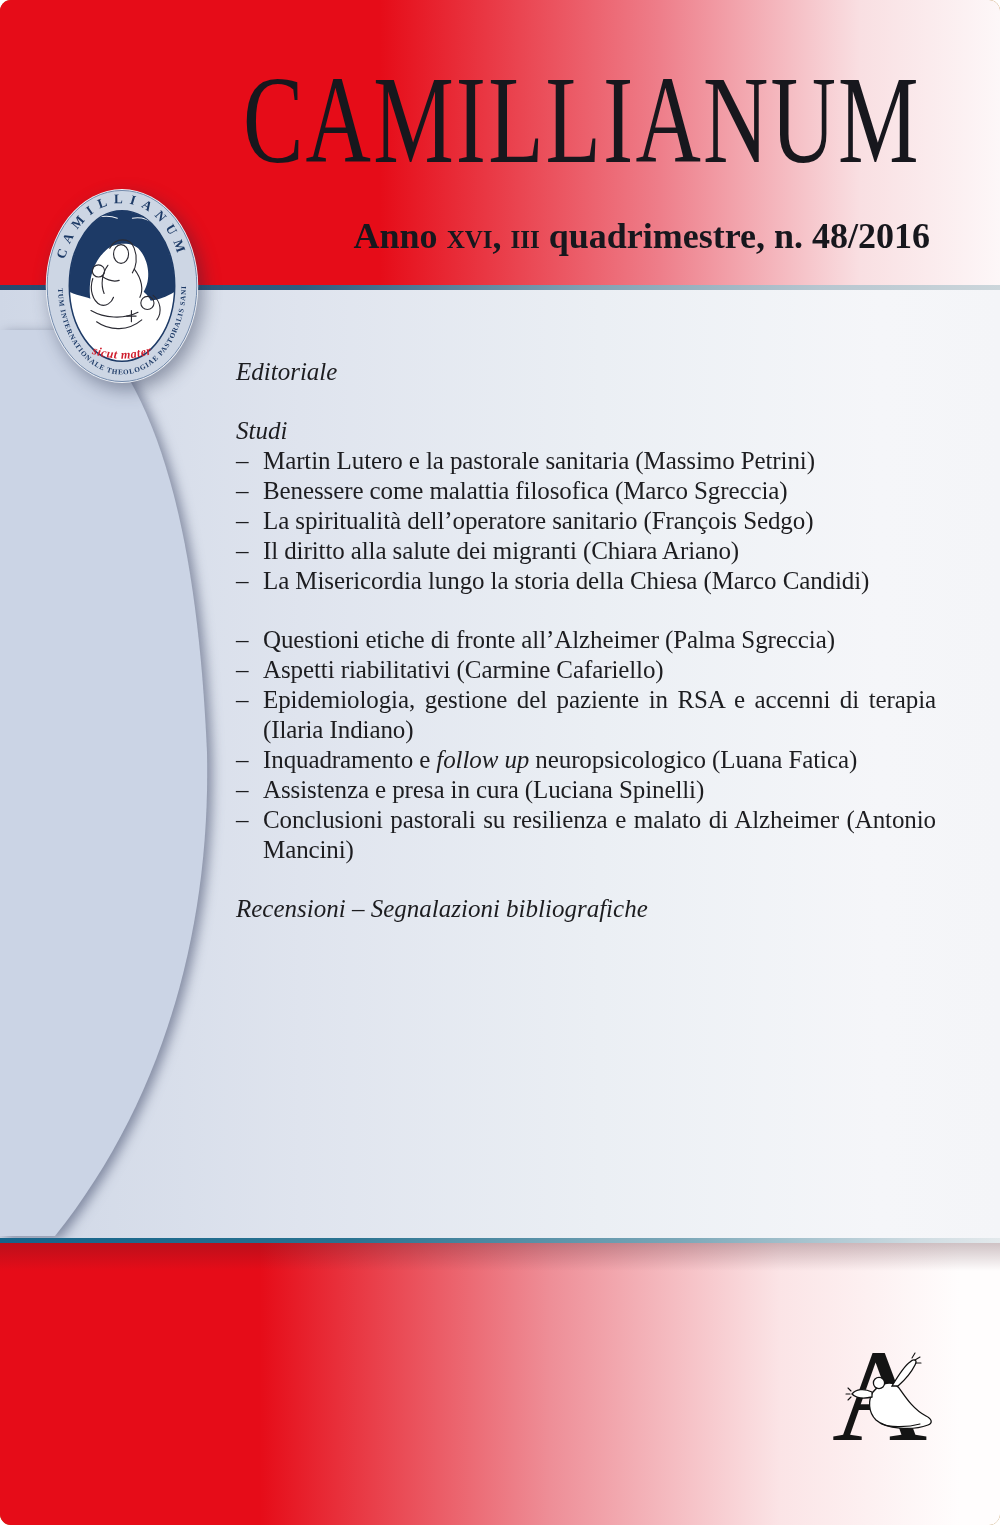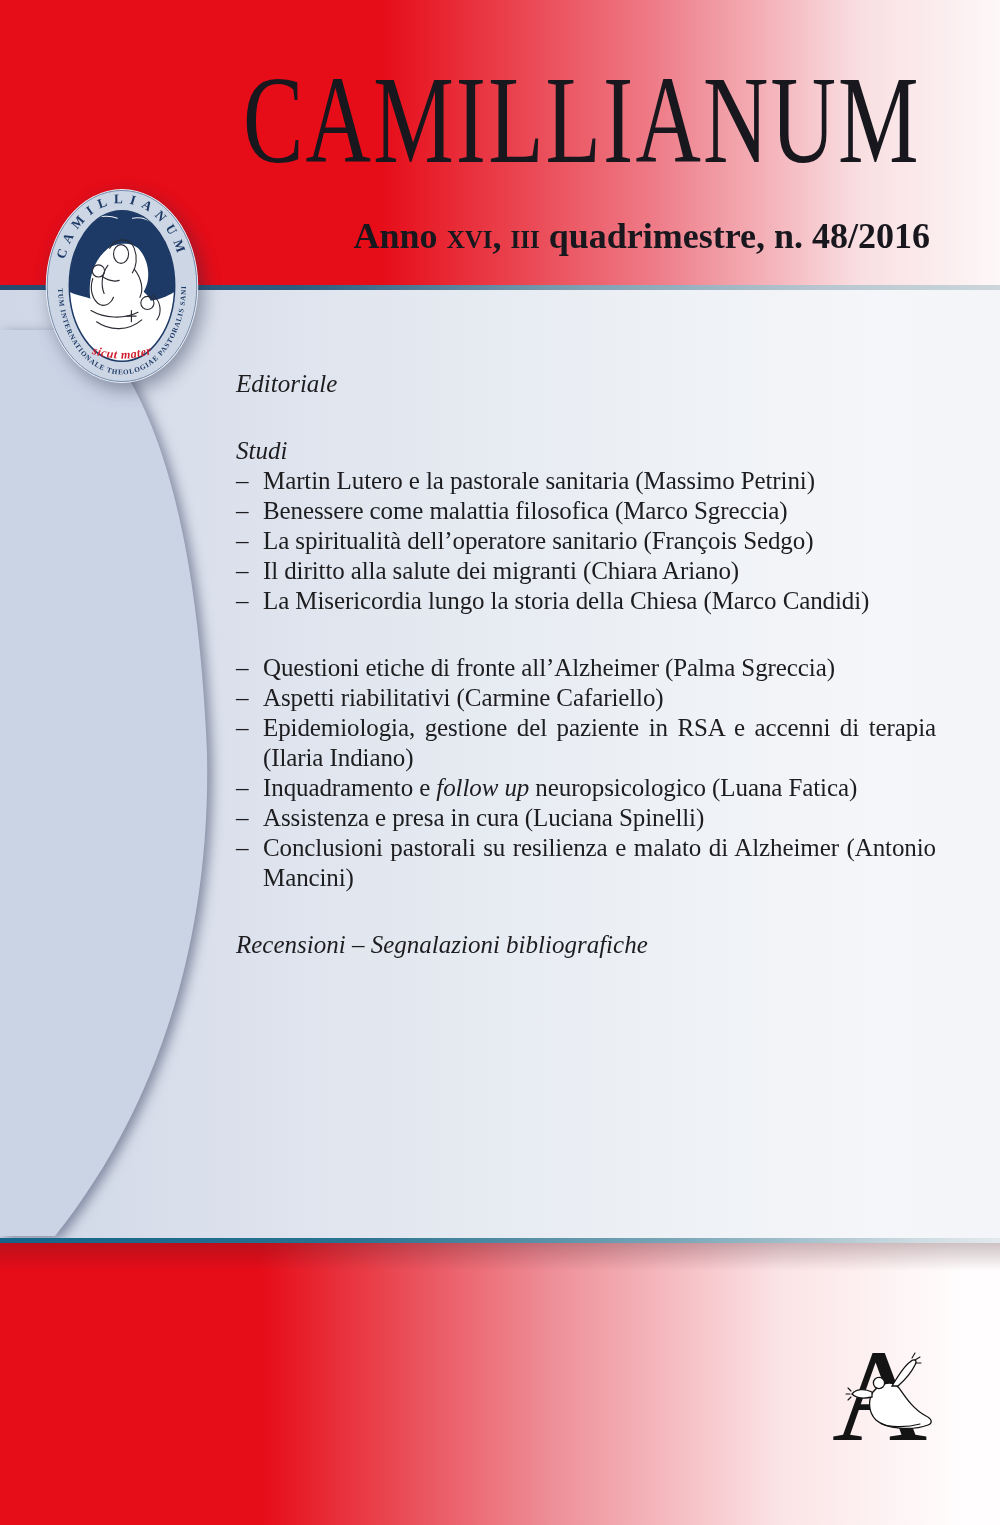--- a/index.html
+++ b/index.html
@@ -1,17 +1,17 @@
 <!DOCTYPE html>
 <html style="--brand-red: #e60c18; --seal-navy: #1d3a66; --motto-red: #cf1f2e;"><head>
 <meta charset="utf-8">
 <style>
   html,body{margin:0;padding:0;background:#ffffff;}
   .page{position:relative;width:1000px;height:1525px;overflow:hidden;
-        font-family:"Liberation Serif", "DejaVu Serif", serif;background:#a16207;}
+        font-family:"Liberation Serif", "DejaVu Serif", serif;background:#a16207;border-radius:11px;}
 
   
   .band-top{position:absolute;left:0;top:0;width:1000px;height:285px;
     background:linear-gradient(90deg,var(--brand-red) 0%,var(--brand-red) 38%,
       #ee7e8a 66%,#f9dfe2 86%,#fdf7f8 100%);}
   .rule-top{position:absolute;left:0;top:285px;width:1000px;height:5px;
     background:linear-gradient(90deg,#27496f 0%,#2e5d80 30%,#7e9fb2 58%,#b7c6d0 82%,#ccd6db 100%);}
 
   .journal-title{position:absolute;left:243px;top:59px;font-size:124px;line-height:1;
     color:#17171d;letter-spacing:3px;white-space:nowrap;
@@ -32,22 +32,22 @@
   
   .seal{position:absolute;left:42px;top:186px;width:160px;height:200px;
     filter:drop-shadow(5px 7px 9px rgba(30,40,70,.42));}
   .seal .ringname{font-size:14px;font-weight:bold;letter-spacing:7px;fill:var(--seal-navy);}
   .seal .ringsmall{font-size:7.6px;font-weight:bold;letter-spacing:.9px;fill:var(--seal-navy);}
   .seal .motto{font-size:13px;font-style:italic;font-weight:bold;fill:var(--motto-red);letter-spacing:.5px;}
 
   
   .toc{position:absolute;left:236px;top:290px;width:700px;padding-top:63px;
     font-size:25px;line-height:30px;color:#1d1d20;}
-  .sec{margin-top:37px;}
-  .sec:first-child{margin-top:16px;}
+  .sec{margin-top:29px;}
+  .sec:first-child{margin-top:4px;}
   .toc-h{font-style:italic;}
   .toc-item{display:flex;align-items:flex-start;}
   .toc-item .dash{width:27px;flex:0 0 27px;}
   .toc-item .itxt{flex:1;display:block;text-align:justify;letter-spacing:-.1px;}
 
   
   .rule-bottom{position:absolute;left:0;top:1238px;width:1000px;height:5px;
     background:linear-gradient(90deg,#15638a 0%,#2a7391 35%,#7ba7b8 68%,#cfdce2 92%,#e3e9ec 100%);}
   .band-bottom{position:absolute;left:0;top:1243px;width:1000px;height:282px;
     background:linear-gradient(90deg,var(--brand-red) 0%,var(--brand-red) 26%,

